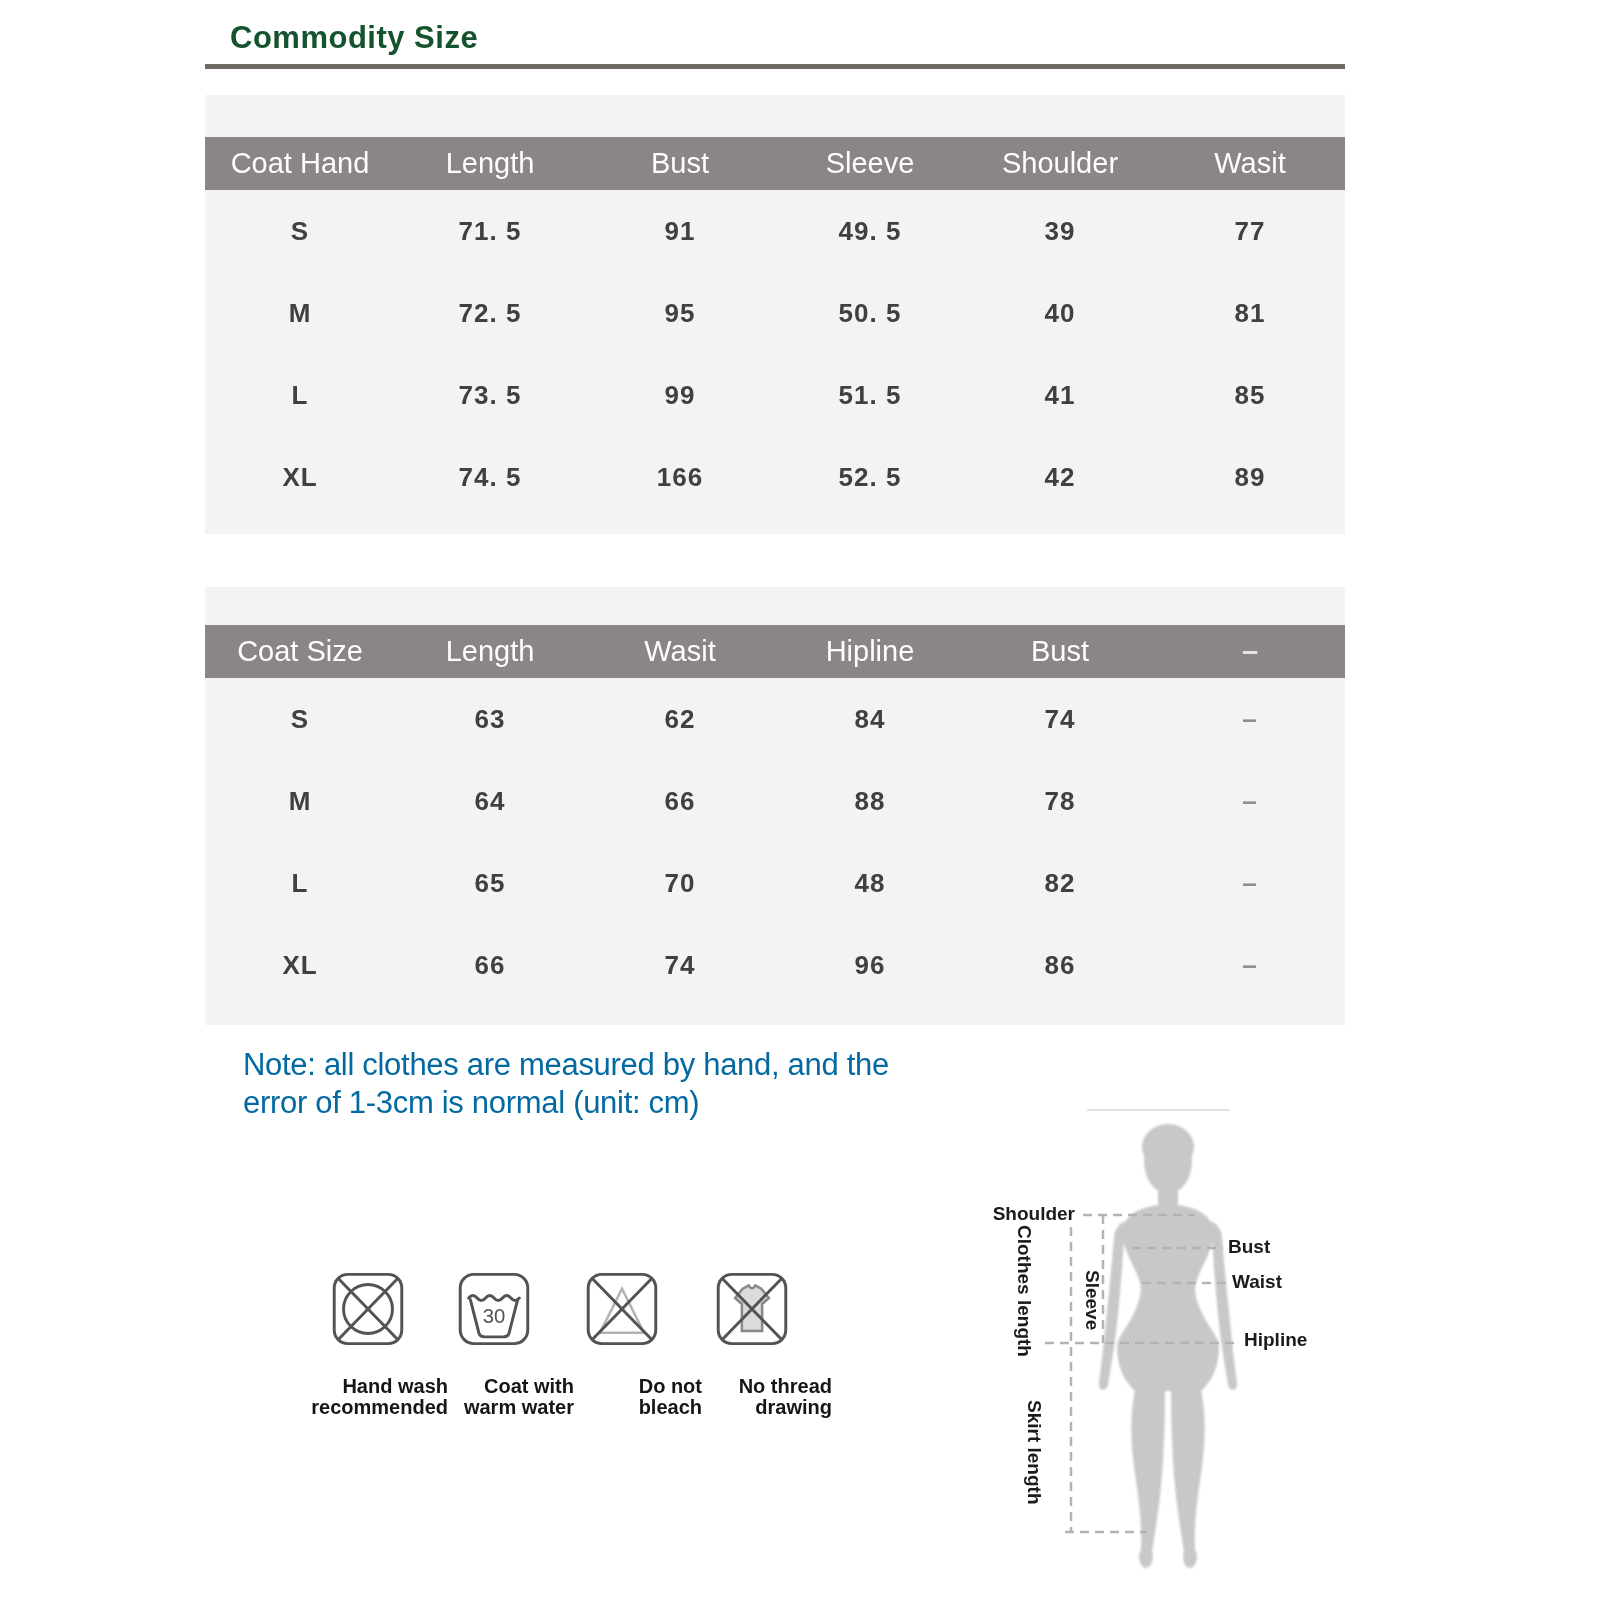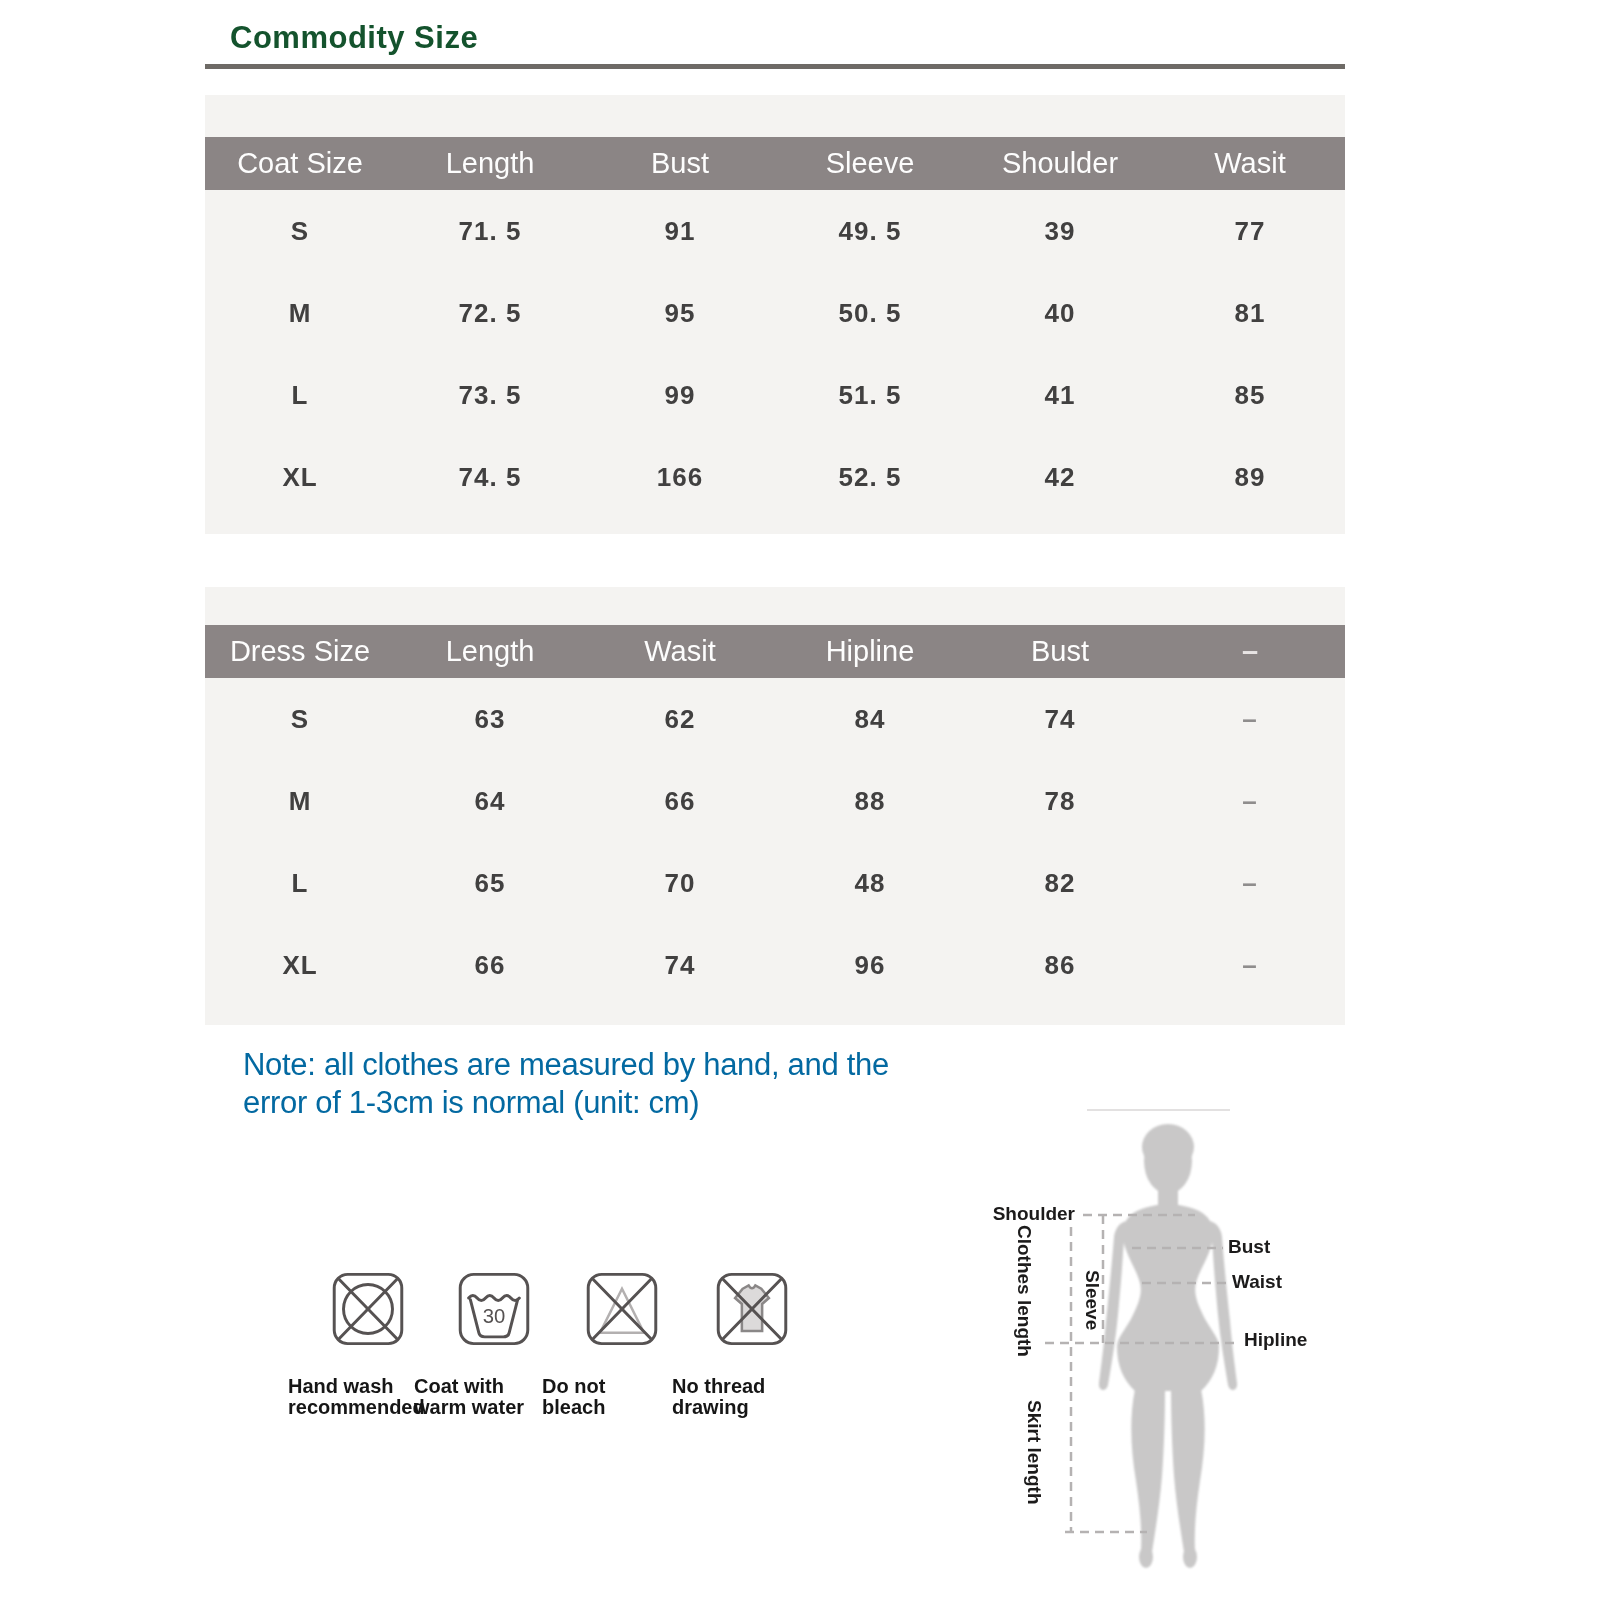--- a/index.html
+++ b/index.html
@@ -23,21 +23,21 @@
   .th-dash{color:#e8e4e4;font-weight:bold;}
   .td-dash{color:#8f8d8d;font-weight:bold;}
 
   
   .note{position:absolute;left:243px;width:760px;font-size:31px;line-height:38px;color:#0369a1;
         white-space:pre-line;letter-spacing:-0.3px;}
   #note-1{top:1046px;}
   #note-2{top:1140px;}
 
   
-  .care{position:absolute;top:1266px;width:160px;text-align:left;}
+  .care{position:absolute;top:1266px;width:160px;text-align:right;}
   .care svg{display:block;margin:0 auto;}
   .care-label{margin-top:24px;font-size:20px;line-height:21px;font-weight:bold;color:#161616;white-space:pre-line;}
   #care-0{left:288px;} #care-1{left:414px;} #care-2{left:542px;} #care-3{left:672px;} #care-4{left:796px;}
 
   
   .figure{position:absolute;left:965px;top:1095px;width:380px;height:500px;}
   .figure svg{position:absolute;left:0;top:0;}
   .fig-label{position:absolute;font-size:19px;font-weight:bold;color:#1c1b1b;white-space:nowrap;}
   .fig-vlabel{position:absolute;font-size:19px;font-weight:bold;color:#1c1b1b;
               writing-mode:vertical-rl;white-space:nowrap;}
@@ -52,21 +52,21 @@
 </head>
 <body>
 
 <div class="canvas">
 
   <div class="page-title">Commodity Size</div>
   <div class="title-rule"></div>
 
   <div class="size-table" id="coat-table">
     <div class="thead">
-      <div class="th">Coat Size</div>
+      <div class="th">Coat Hand</div>
       <div class="th">Length</div>
       <div class="th">Bust</div>
       <div class="th">Sleeve</div>
       <div class="th">Shoulder</div>
       <div class="th">Wasit</div>
     </div>
     <div class="trow">
       <div class="td">S</div>
       <div class="td">71. 5</div>
       <div class="td">91</div>
@@ -95,21 +95,21 @@
       <div class="td">74. 5</div>
       <div class="td">166</div>
       <div class="td">52. 5</div>
       <div class="td">42</div>
       <div class="td">89</div>
     </div>
   </div>
 
   <div class="size-table" id="dress-table">
     <div class="thead">
-      <div class="th">Dress Size</div>
+      <div class="th">Coat Size</div>
       <div class="th">Length</div>
       <div class="th">Wasit</div>
       <div class="th">Hipline</div>
       <div class="th">Bust</div>
       <div class="th th-dash">–</div>
     </div>
     <div class="trow">
       <div class="td">S</div>
       <div class="td">63</div>
       <div class="td">62</div>

